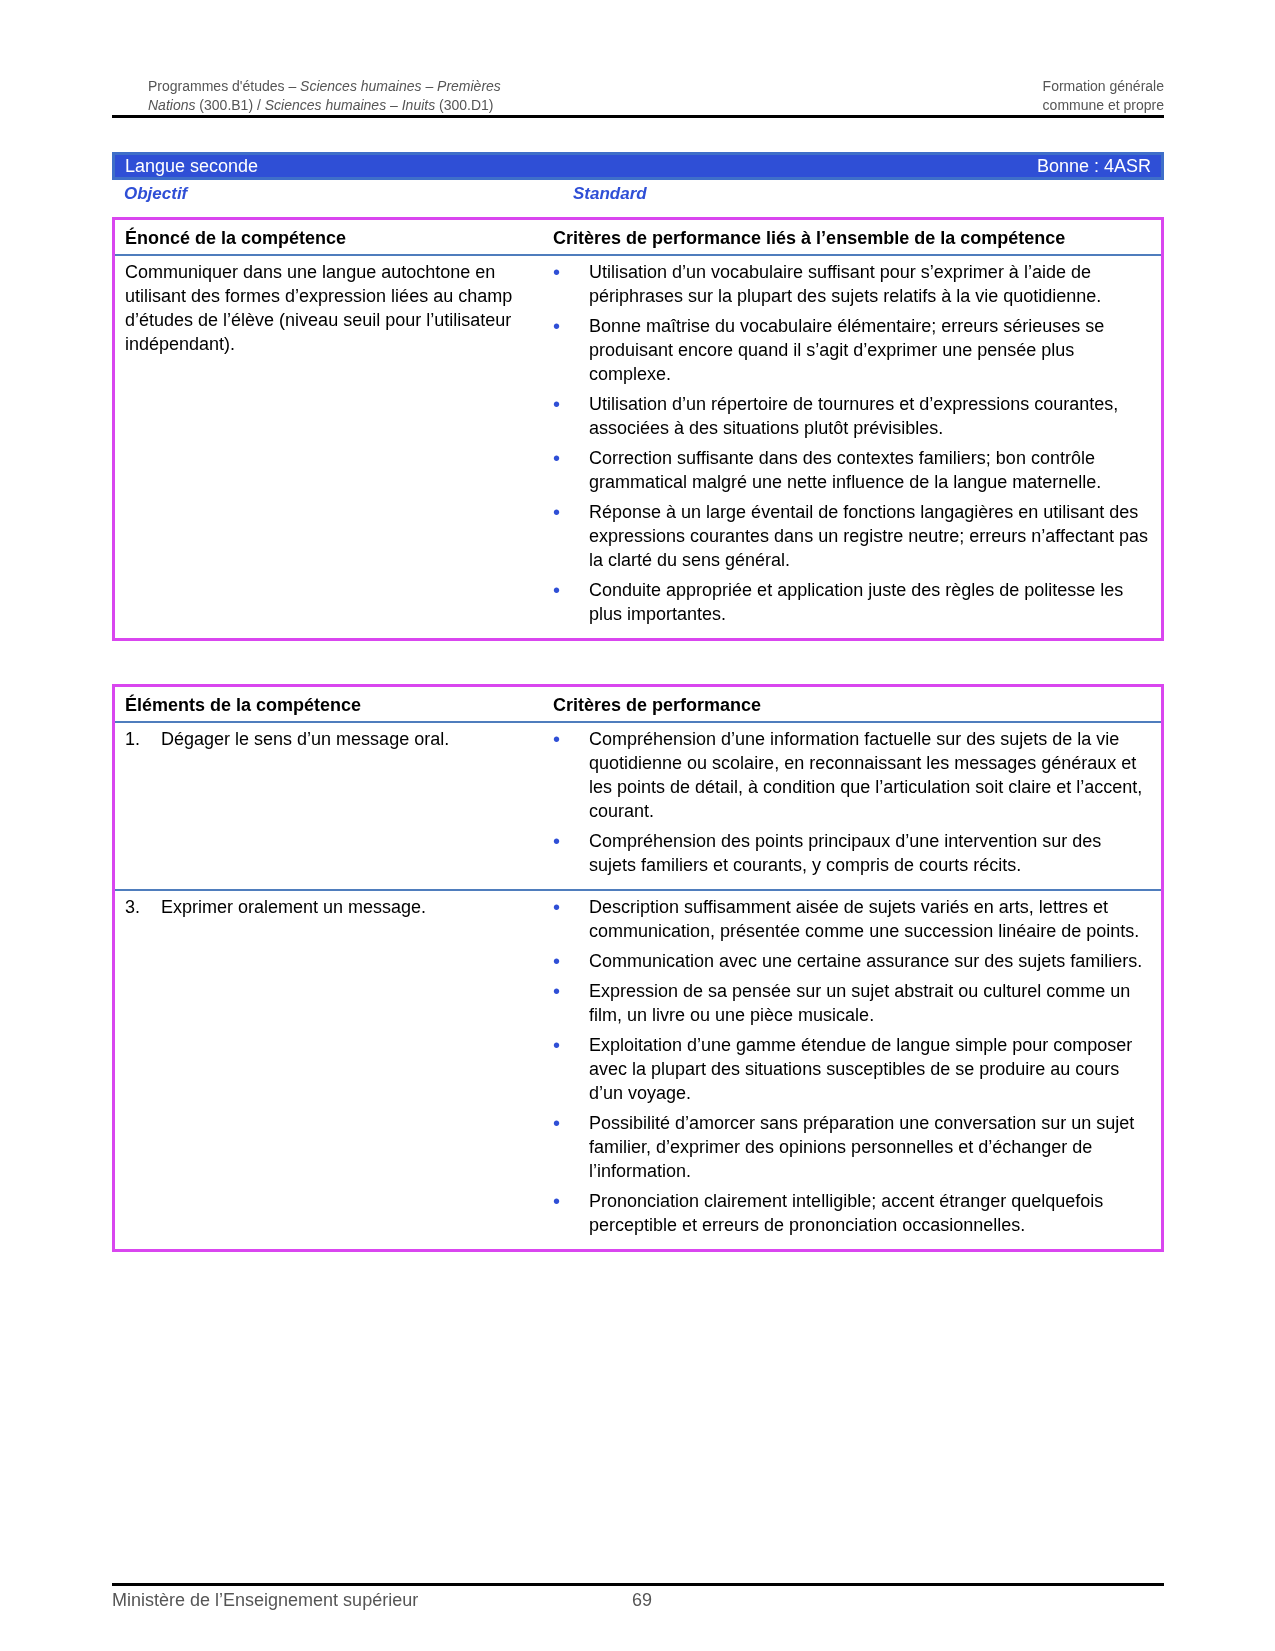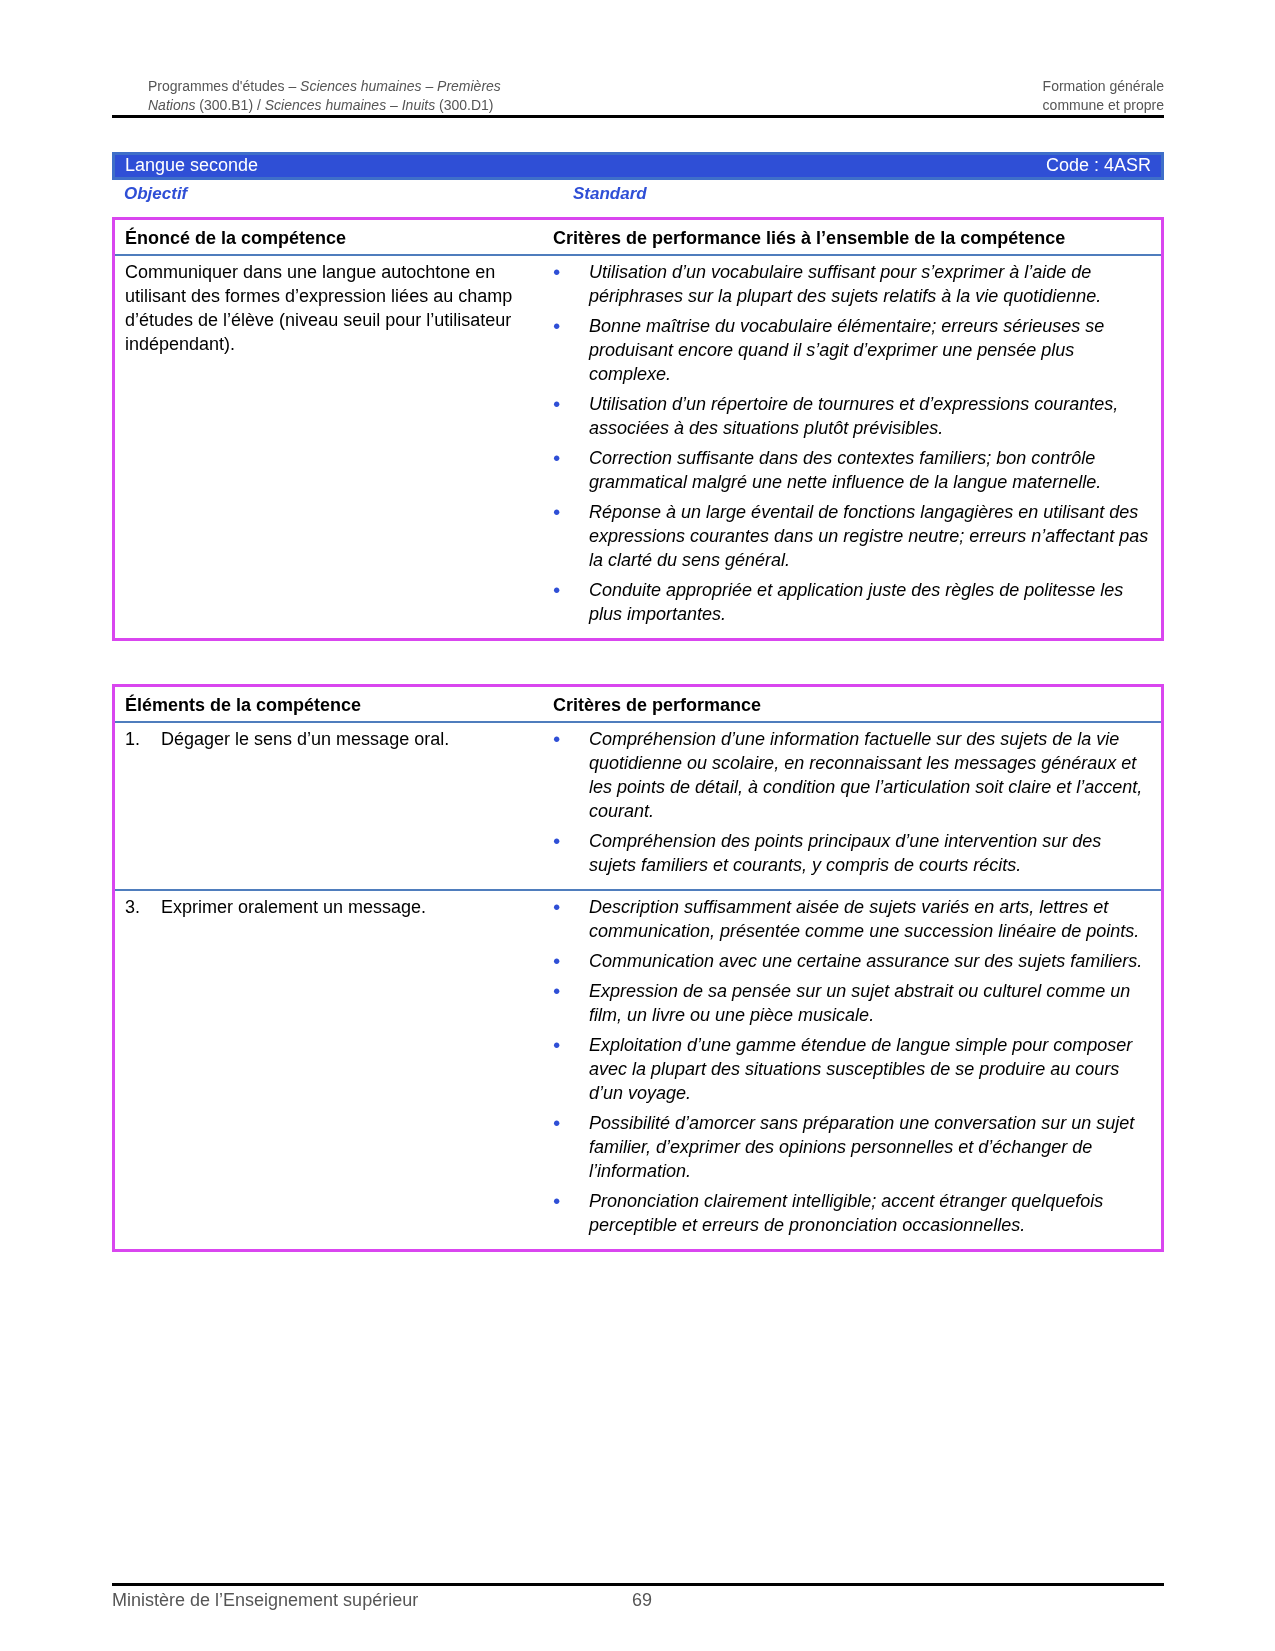--- a/index.html
+++ b/index.html
@@ -4,32 +4,32 @@
 <style>
   html, body { margin: 0; padding: 0; background: #ffffff; }
   body { width: 1275px; height: 1651px; position: relative; font-family: "Liberation Sans", sans-serif; color: #000; }
   .page { position: absolute; left: 112px; top: 0; width: 1052px; }
 
   .hdr { position: absolute; left: 0; top: 77px; width: 1052px; font-size: 14px; color: #555; line-height: 19px; }
   .hdr .row { display: flex; justify-content: space-between; margin-left: 36px; }
   .hdr i { font-style: italic; }
   .hdr-rule { position: absolute; left: 0; top: 115px; width: 1052px; height: 3px; background: #000; }
 
-  .banner { position: absolute; left: 0; top: 152px; width: 1052px; height: 28px; background: #2f4fd6; border: 3px solid #3f6fc9; box-sizing: border-box; display: flex; justify-content: space-between; padding: 0 10px; color: #ffffff; font-size: 18px; }
+  .banner { position: absolute; left: 0; top: 152px; width: 1052px; height: 28px; background: #2f4fd6; border: 3px solid #3f6fc9; box-sizing: border-box; display: flex; justify-content: space-between; align-items: center; padding: 0 10px; color: #ffffff; font-size: 18px; }
 
   .objrow { position: absolute; left: 0; top: 184px; width: 1052px; height: 30px; display: flex; font-size: 17px; font-weight: bold; font-style: italic; color: #2f4fd6; }
   .objrow .c1 { width: 428px; padding-left: 12px; box-sizing: border-box; }
   .objrow .c2 { padding-left: 0; margin-left: 33px; }
 
   table.ct { position: absolute; left: 0; width: 1052px; border-collapse: collapse; border: 3px solid #d946ef; font-size: 18px; line-height: 24px; }
   table.ct td, table.ct th { vertical-align: top; text-align: left; padding: 4px 10px 6px 10px; }
   table.ct th { font-weight: bold; border-bottom: 2px solid #4f7dbd; padding-top: 6px; padding-bottom: 4px; }
   table.ct tr.sep td { border-top: 2px solid #4f7dbd; }
   .col1 { width: 408px; }
-  ul.bl { list-style: none; margin: 0; padding: 0; font-style: italic; }
+  ul.bl { list-style: none; margin: 0; padding: 0; }
   ul.bl li { position: relative; padding-left: 36px; margin-bottom: 6px; }
   ul.bl li::before { content: "\2022"; position: absolute; left: 0; top: 0; color: #2f4fd6; font-size: 20px; }
   .num { display: inline-block; width: 36px; }
 
   .ftr-rule { position: absolute; left: 0; top: 1583px; width: 1052px; height: 3px; background: #000; }
   .ftr { position: absolute; left: 0; top: 1590px; width: 540px; font-size: 18px; color: #555; display: flex; justify-content: space-between; }
 </style>
 </head>
 <body>
 
@@ -42,21 +42,21 @@
     </div>
     <div class="row">
       <span><i>Nations</i><span> (300.B1) / </span><i>Sciences humaines – Inuits</i><span> (300.D1)</span></span>
       <span>commune et propre</span>
     </div>
   </div>
   <div class="hdr-rule"></div>
 
   <div class="banner">
     <span>Langue seconde</span>
-    <span>Code : 4ASR</span>
+    <span>Bonne : 4ASR</span>
   </div>
 
   <div class="objrow">
     <div class="c1">Objectif</div>
     <div class="c2">Standard</div>
   </div>
 
   <table class="ct" style="top:217px;">
     <tbody>
         <tr>

